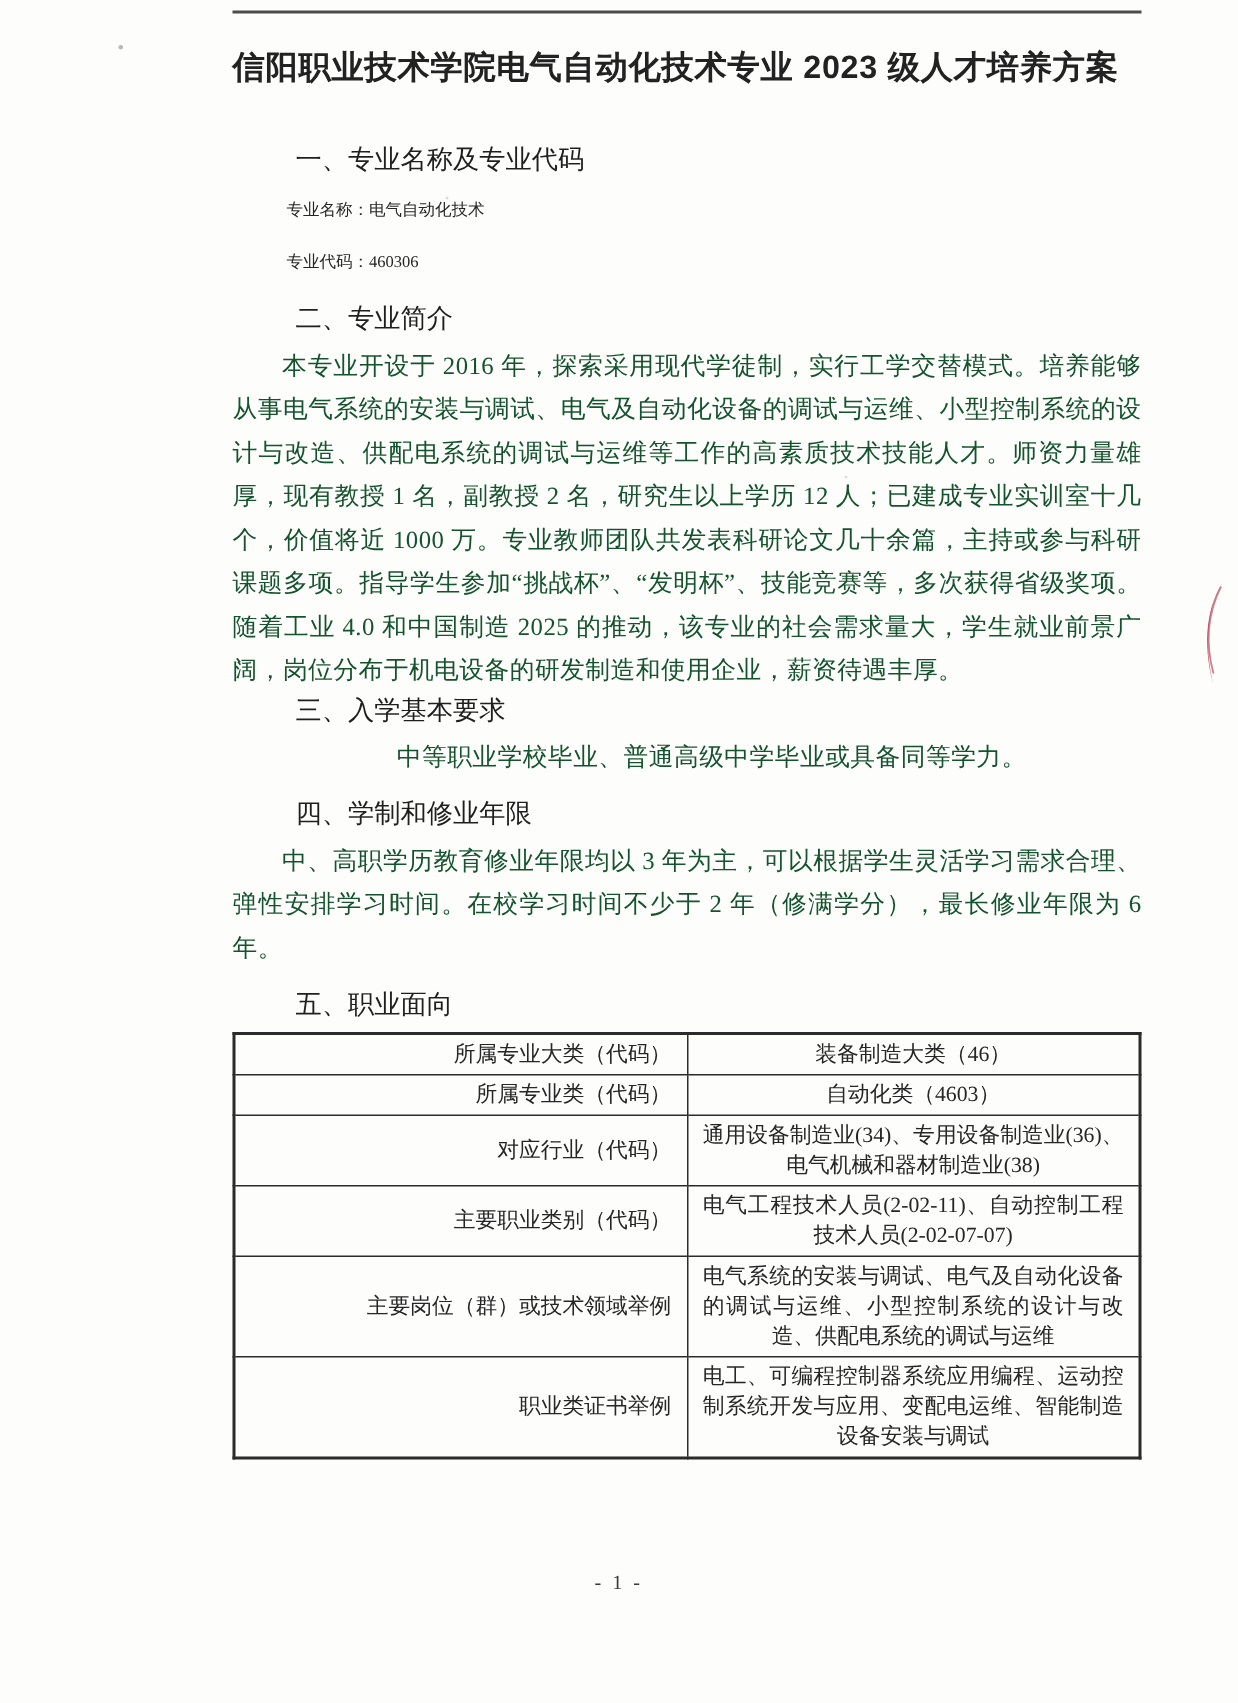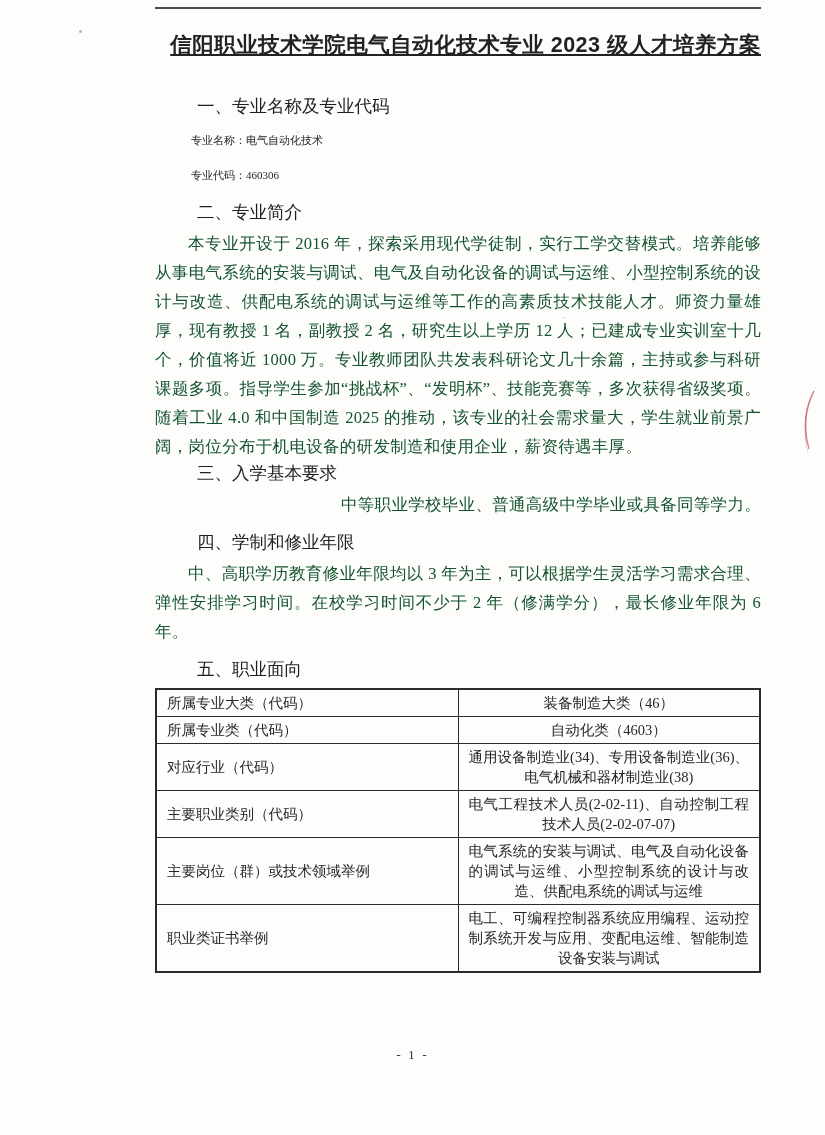--- a/index.html
+++ b/index.html
@@ -25,28 +25,27 @@
     letter-spacing: 1.5px;
     color: #3b3b3b;
   }
   .header-rule {
     margin-top: 7px;
     border-bottom: 2px solid #4c4c4c;
     height: 0;
   }
   .doc-title {
     margin-top: 21px;
-    text-align: right;
+    text-align: left;
     font-family: "Liberation Sans", "DejaVu Sans", sans-serif;
     font-size: 21.5px;
     font-weight: 700;
     letter-spacing: 0.5px;
     color: #222;
     line-height: 30px;
-    text-decoration: underline;
   }
   h2.sec-h {
     margin-top: 34px;
     padding-left: 42px;
     font-family: "Liberation Sans", "DejaVu Sans", sans-serif;
     font-size: 17.5px;
     font-weight: 400;
     color: #1f1f1f;
     line-height: 25px;
   }
@@ -61,39 +60,39 @@
   }
   p.body-p {
     margin-top: 4px;
     font-size: 16.5px;
     line-height: 29px;
     text-indent: 2em;
     text-align: justify;
     letter-spacing: 0.3px;
     color: #14532d;
   }
-  p.single { text-align: right; }
+  p.single { text-align: center; }
   table.career {
     margin-top: 6px;
     width: 606px;
     border-collapse: collapse;
     border: 2px solid #2b2b2b;
     table-layout: fixed;
   }
   table.career td {
     border: 1px solid #2b2b2b;
     font-size: 14.5px;
     line-height: 20px;
     padding: 3px 10px;
     color: #262626;
     vertical-align: middle;
   }
   td.c-label {
     width: 50%;
-    text-align: left;
+    text-align: right;
   }
   td.c-value {
     width: 50%;
     text-align: justify;
     text-align-last: center;
   }
   .page-number {
     position: absolute;
     left: 0; right: 0;
     top: 1047px;

